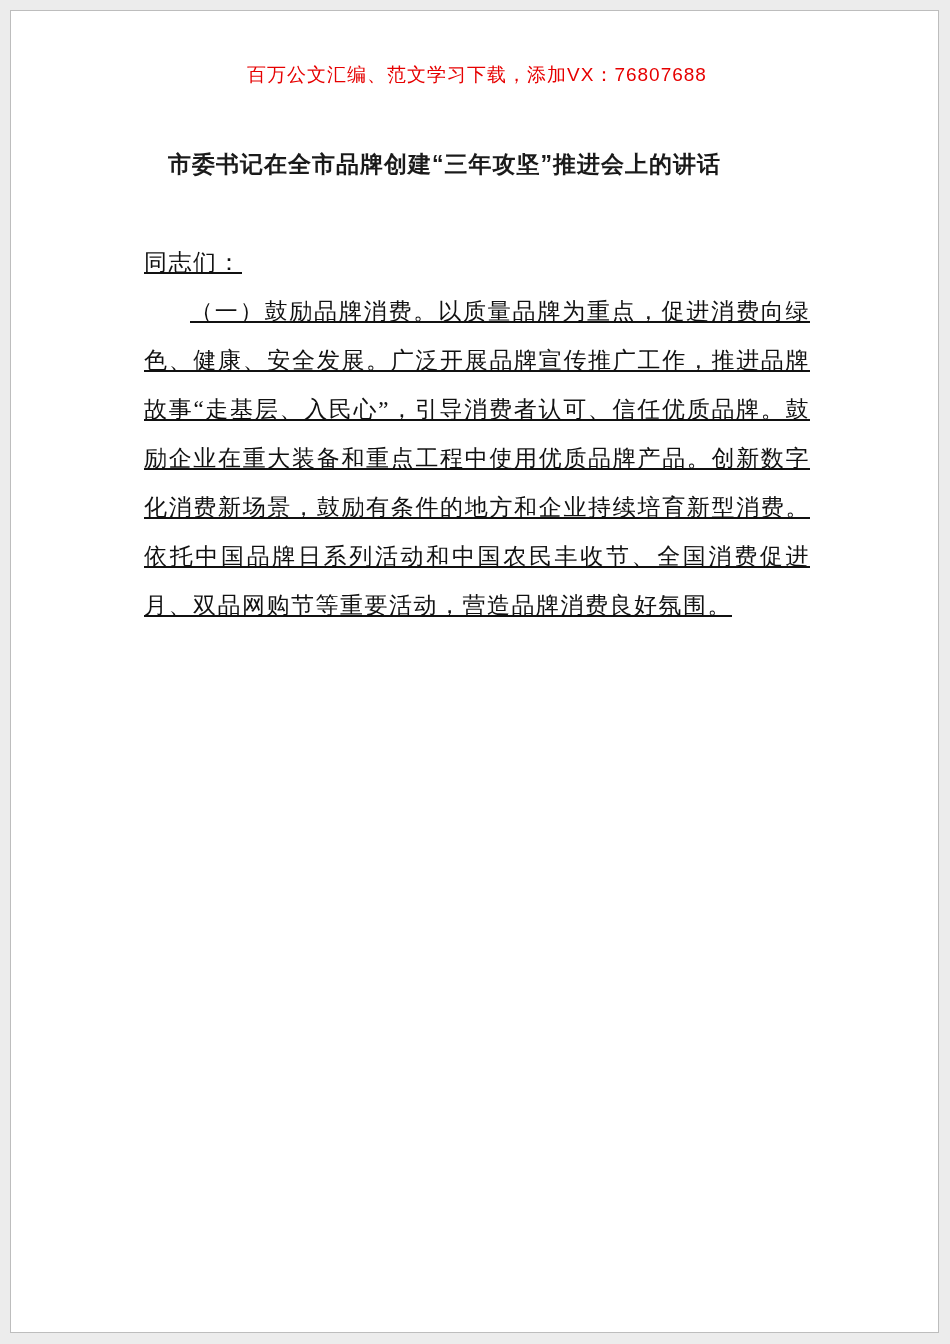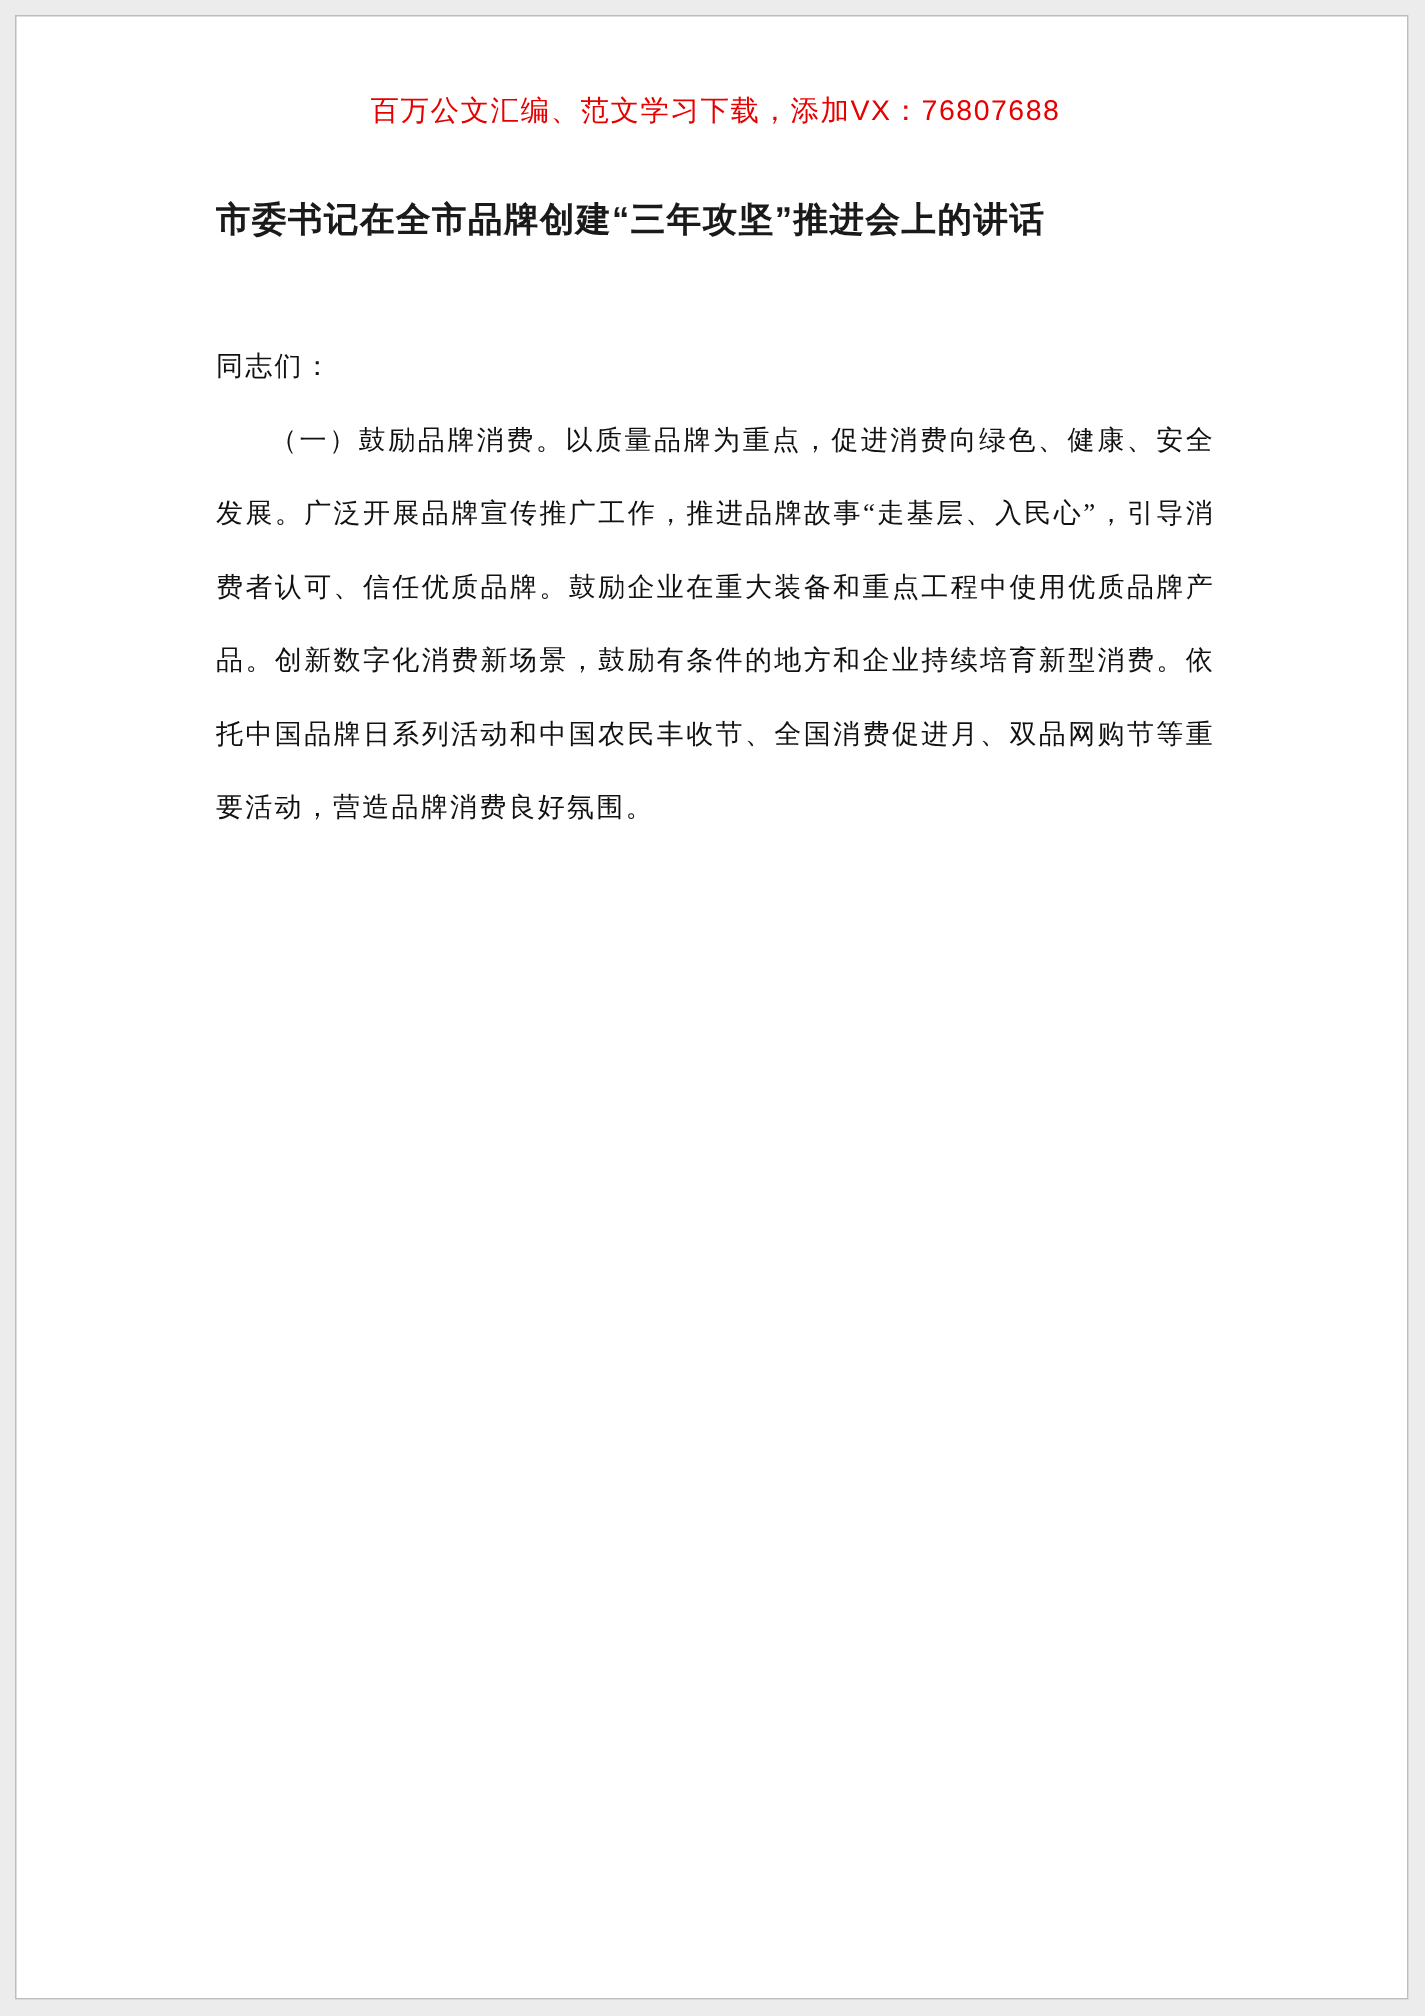--- a/index.html
+++ b/index.html
@@ -22,41 +22,43 @@
       background: #ffffff;
       border: 1px solid #bdbdbd;
       padding: 50px 128px 40px 133px;
     }
     .notice {
       text-align: center;
       font-family: "Liberation Sans", sans-serif;
       font-size: 19px;
       letter-spacing: 1px;
       line-height: 27px;
-      margin-bottom: 42px;
+      margin-bottom: 60px;
       font-weight: 400;
     }
     .title {
       font-family: "Liberation Sans", sans-serif;
       font-size: 23px;
       font-weight: bold;
       color: #1a1a1a;
       line-height: 32px;
       letter-spacing: 1px;
       margin-bottom: 58px;
       text-align: left;
+      margin-left: 24px;
     }
     .para {
-      font-size: 18px;
+      font-size: 23px;
       color: #111111;
       line-height: 49px;
       letter-spacing: 1.5px;
       text-align: justify;
       text-indent: 2em;
       word-break: break-all;
+      text-decoration: underline;
     }
     .para.no-indent {
       text-indent: 0;
     }
   </style>
 </head>
 <body>
 
 <div class="page">
 

